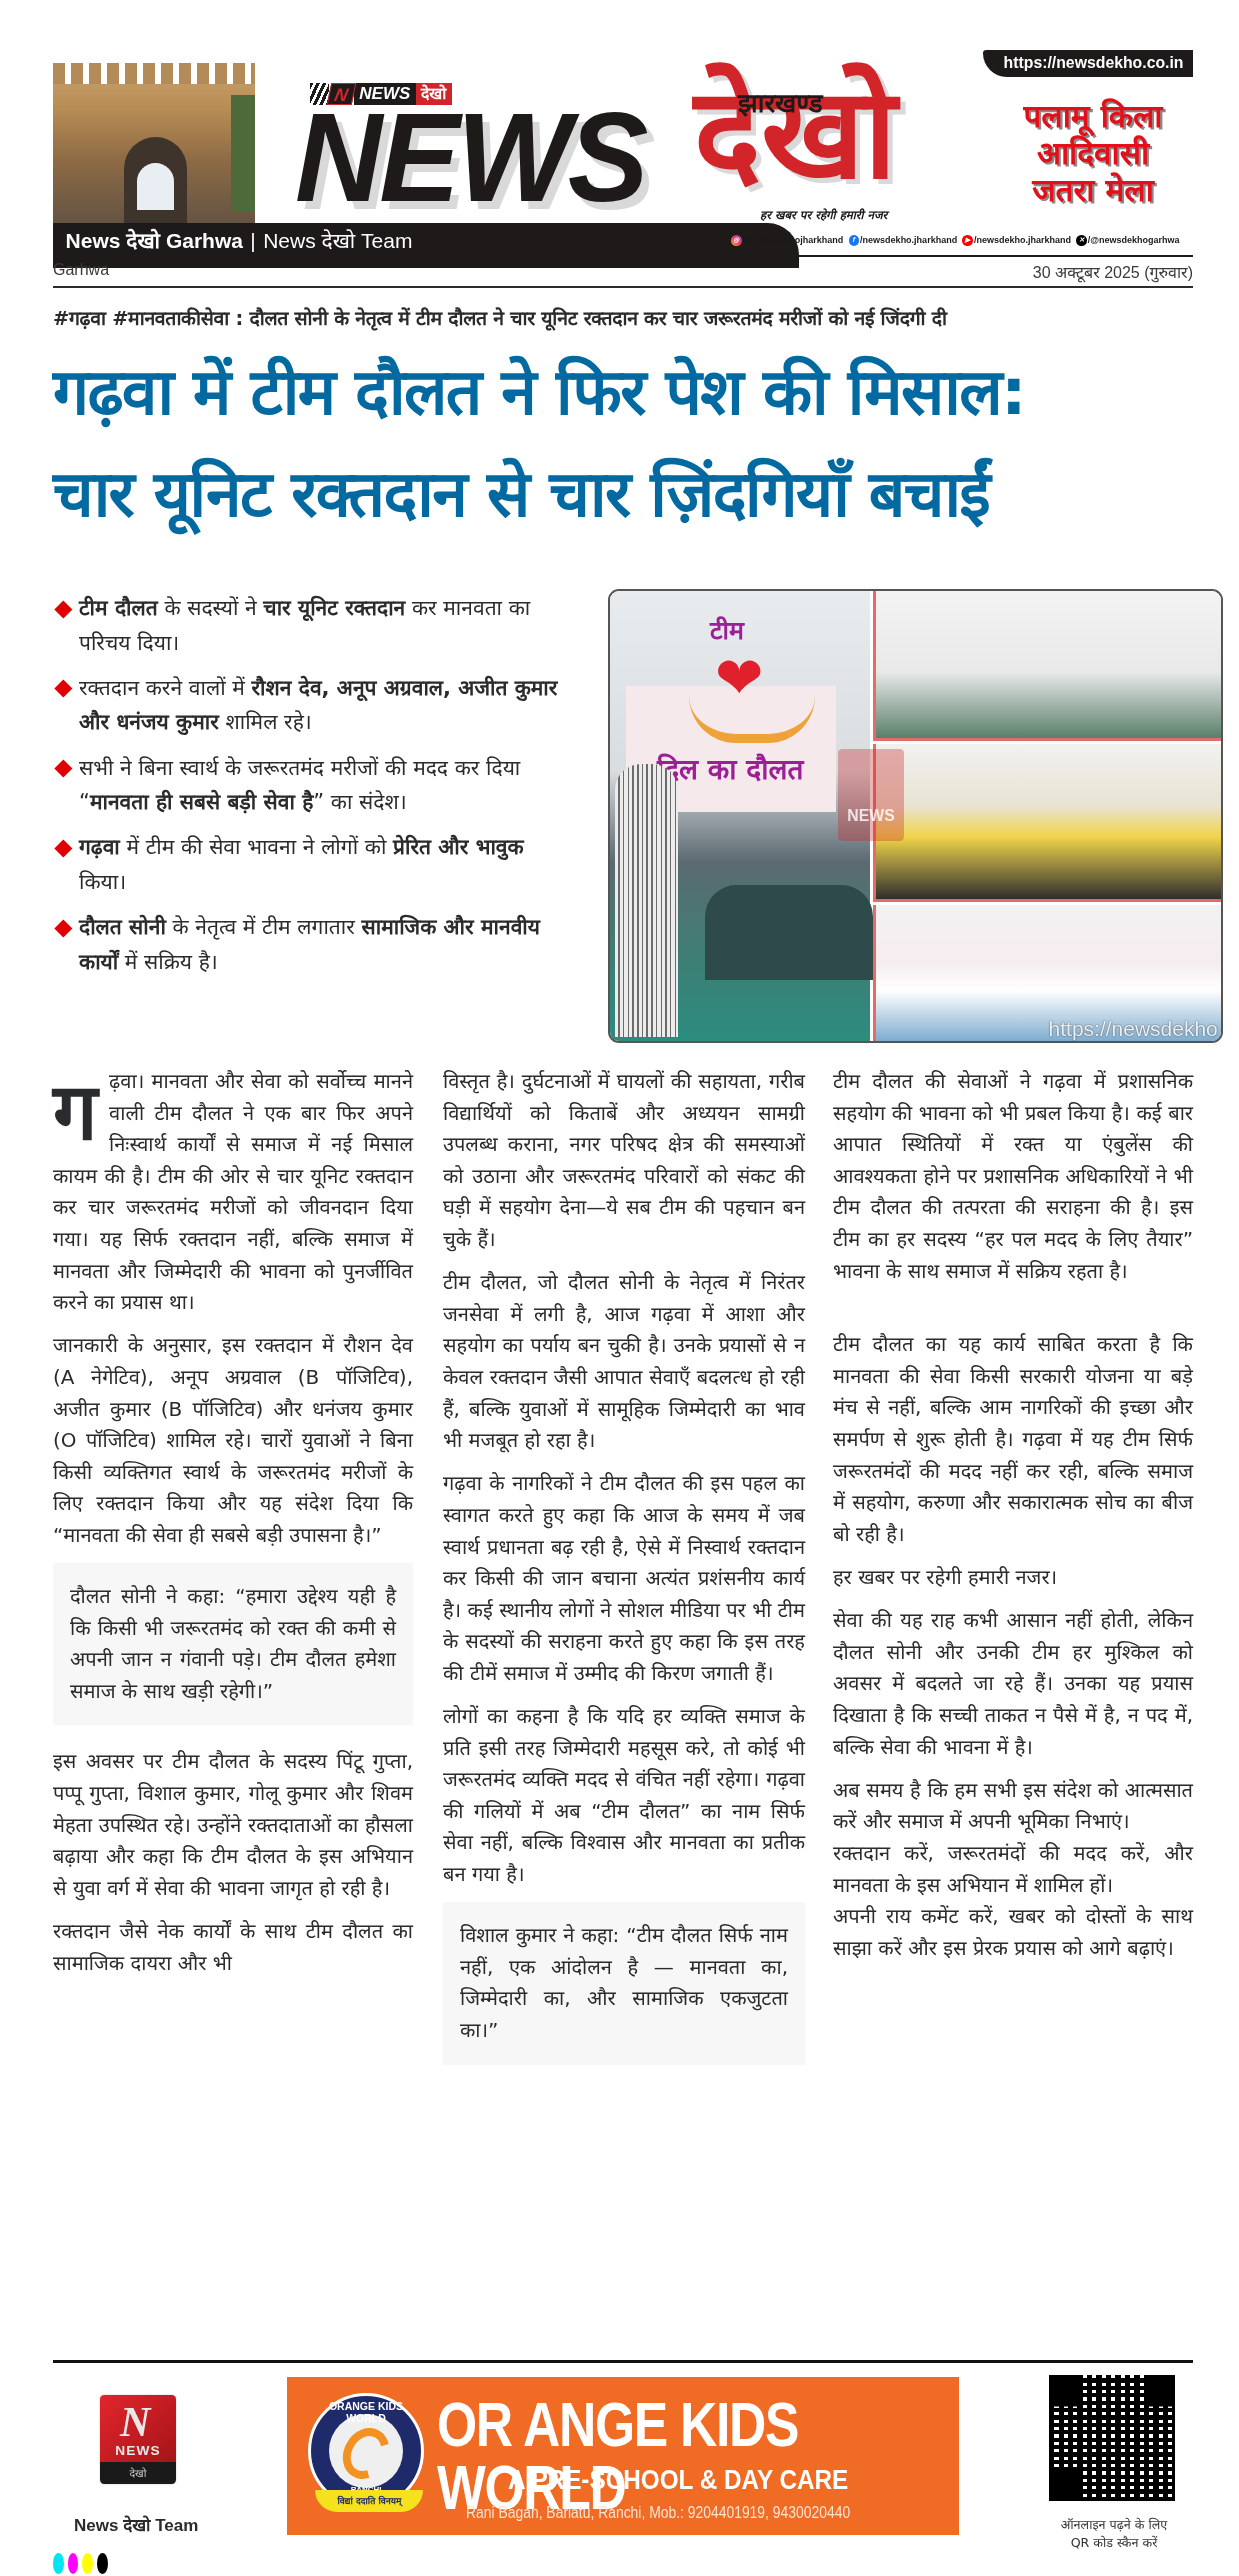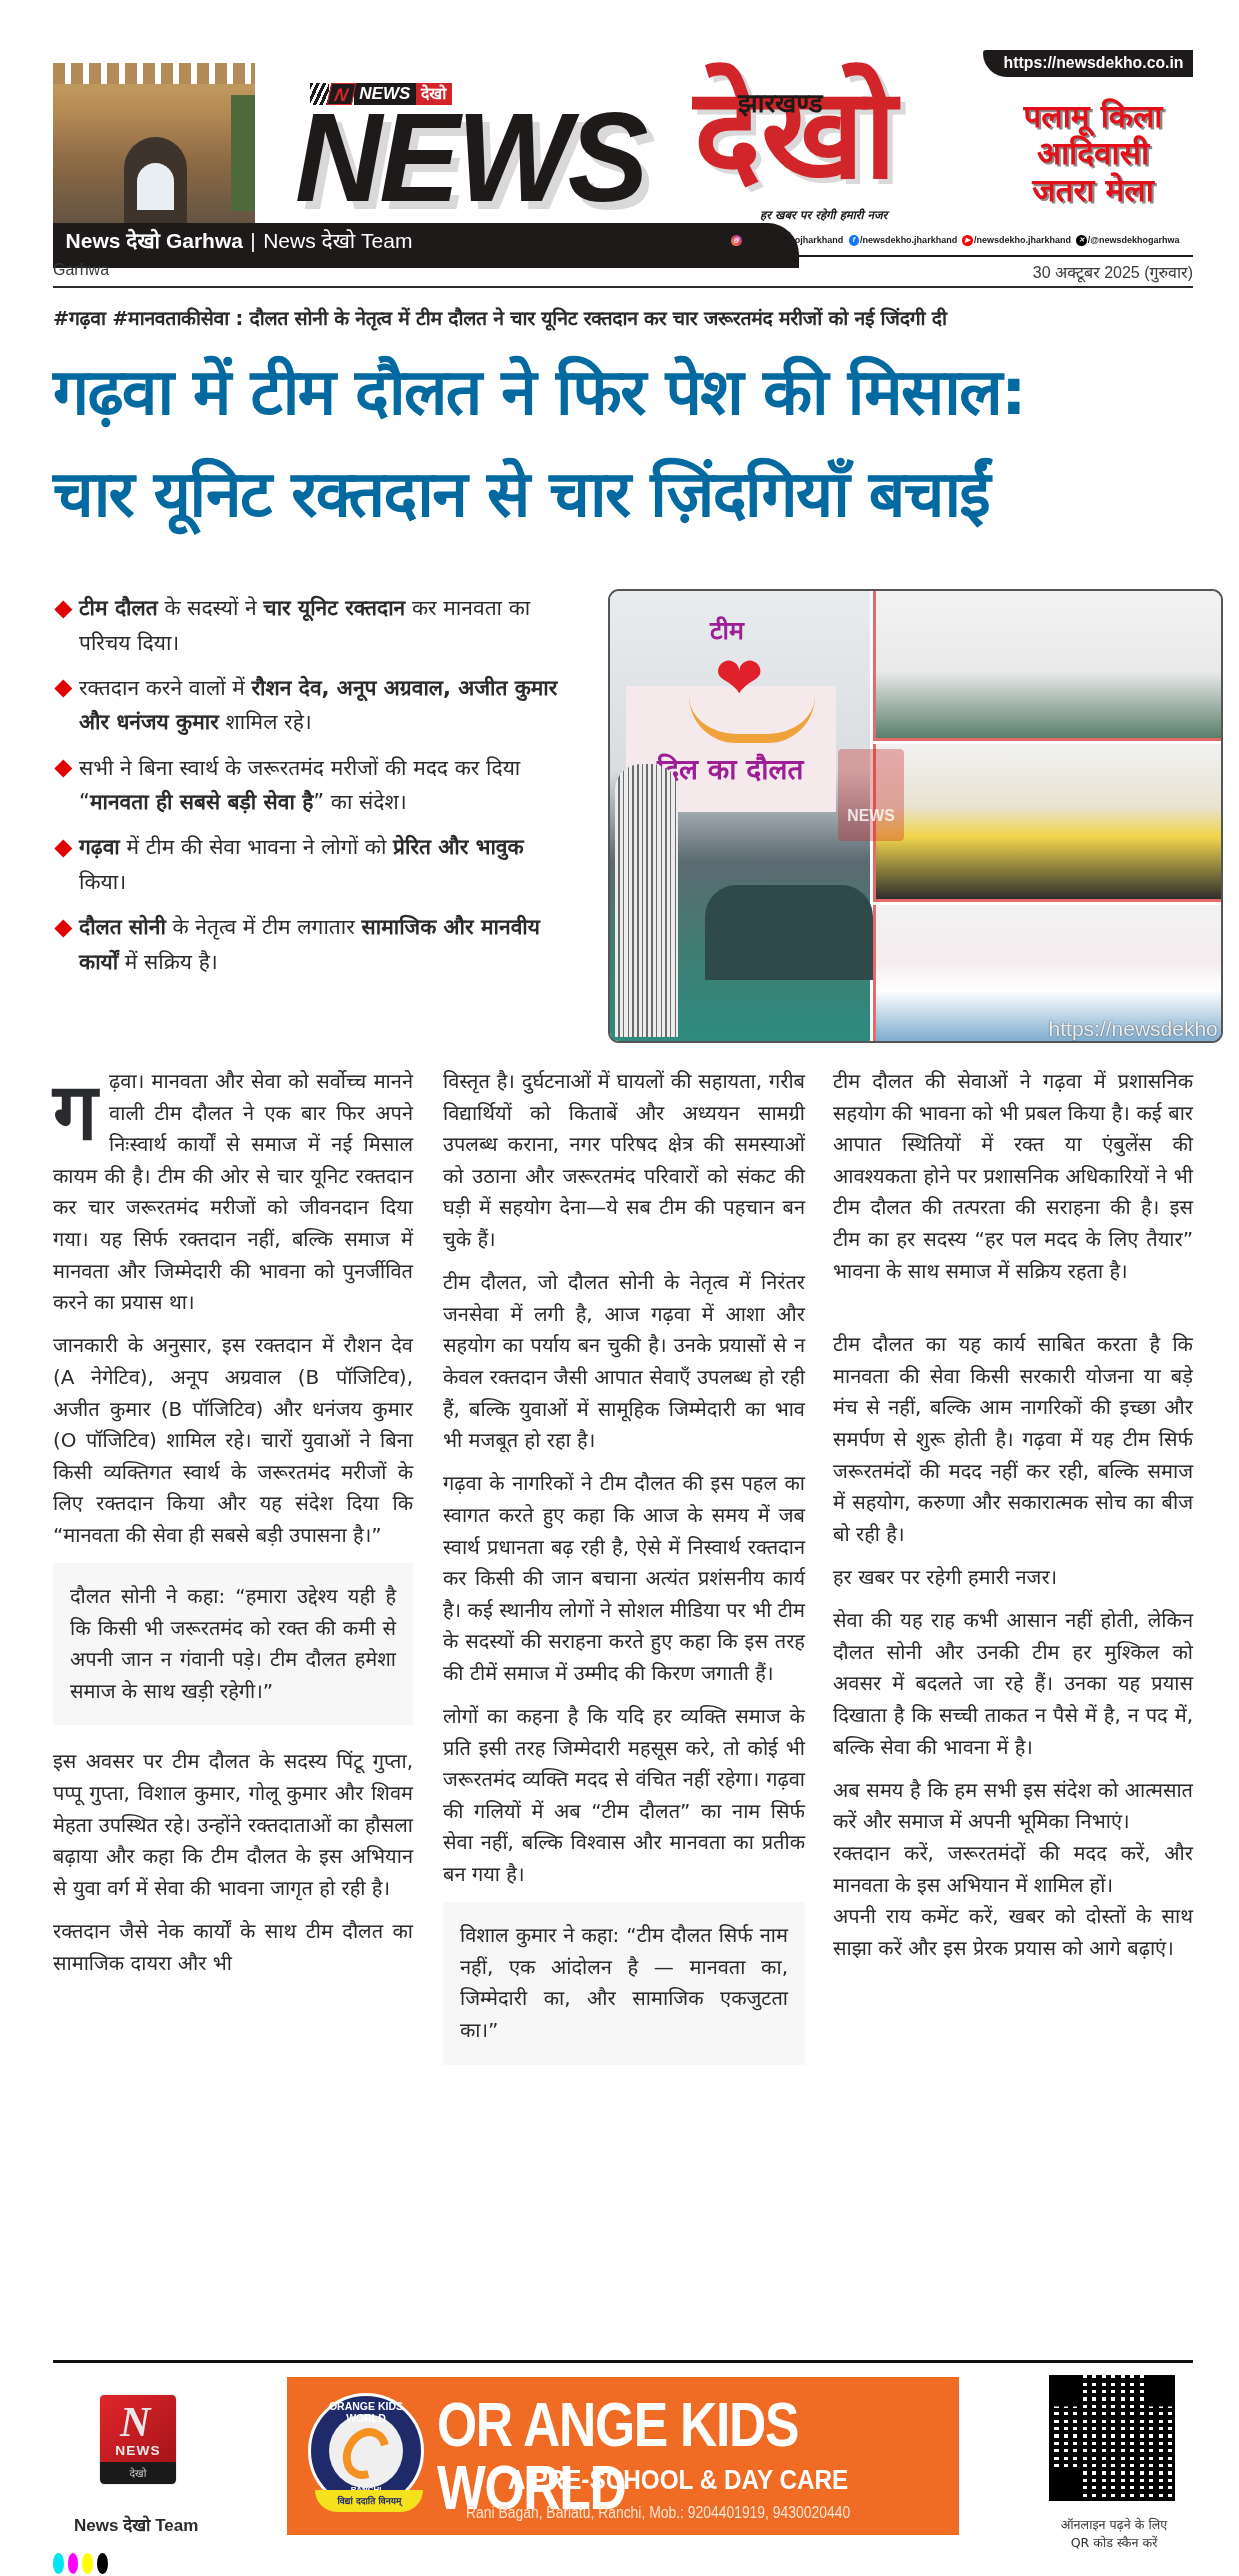--- a/index.html
+++ b/index.html
@@ -222,21 +222,21 @@
 <div class="col col1">
   <p><span class="dropcap">ग</span><span>ढ़वा। मानवता और सेवा को सर्वोच्च मानने वाली टीम दौलत ने एक बार फिर अपने निःस्वार्थ कार्यों से समाज में नई मिसाल कायम की है। टीम की ओर से चार यूनिट रक्तदान कर चार जरूरतमंद मरीजों को जीवनदान दिया गया। यह सिर्फ रक्तदान नहीं, बल्कि समाज में मानवता और जिम्मेदारी की भावना को पुनर्जीवित करने का प्रयास था।</span></p>
   <p>जानकारी के अनुसार, इस रक्तदान में रौशन देव (A नेगेटिव), अनूप अग्रवाल (B पॉजिटिव), अजीत कुमार (B पॉजिटिव) और धनंजय कुमार (O पॉजिटिव) शामिल रहे। चारों युवाओं ने बिना किसी व्यक्तिगत स्वार्थ के जरूरतमंद मरीजों के लिए रक्तदान किया और यह संदेश दिया कि “मानवता की सेवा ही सबसे बड़ी उपासना है।”</p>
   <blockquote class="quote">दौलत सोनी ने कहा: “हमारा उद्देश्य यही है कि किसी भी जरूरतमंद को रक्त की कमी से अपनी जान न गंवानी पड़े। टीम दौलत हमेशा समाज के साथ खड़ी रहेगी।”</blockquote>
   <p>इस अवसर पर टीम दौलत के सदस्य पिंटू गुप्ता, पप्पू गुप्ता, विशाल कुमार, गोलू कुमार और शिवम मेहता उपस्थित रहे। उन्होंने रक्तदाताओं का हौसला बढ़ाया और कहा कि टीम दौलत के इस अभियान से युवा वर्ग में सेवा की भावना जागृत हो रही है।</p>
   <p>रक्तदान जैसे नेक कार्यों के साथ टीम दौलत का सामाजिक दायरा और भी</p>
 </div>
 
 <div class="col col2">
   <p>विस्तृत है। दुर्घटनाओं में घायलों की सहायता, गरीब विद्यार्थियों को किताबें और अध्ययन सामग्री उपलब्ध कराना, नगर परिषद क्षेत्र की समस्याओं को उठाना और जरूरतमंद परिवारों को संकट की घड़ी में सहयोग देना—ये सब टीम की पहचान बन चुके हैं।</p>
-  <p>टीम दौलत, जो दौलत सोनी के नेतृत्व में निरंतर जनसेवा में लगी है, आज गढ़वा में आशा और सहयोग का पर्याय बन चुकी है। उनके प्रयासों से न केवल रक्तदान जैसी आपात सेवाएँ उपलब्ध हो रही हैं, बल्कि युवाओं में सामूहिक जिम्मेदारी का भाव भी मजबूत हो रहा है।</p>
+  <p>टीम दौलत, जो दौलत सोनी के नेतृत्व में निरंतर जनसेवा में लगी है, आज गढ़वा में आशा और सहयोग का पर्याय बन चुकी है। उनके प्रयासों से न केवल रक्तदान जैसी आपात सेवाएँ बदलत्ध हो रही हैं, बल्कि युवाओं में सामूहिक जिम्मेदारी का भाव भी मजबूत हो रहा है।</p>
   <p>गढ़वा के नागरिकों ने टीम दौलत की इस पहल का स्वागत करते हुए कहा कि आज के समय में जब स्वार्थ प्रधानता बढ़ रही है, ऐसे में निस्वार्थ रक्तदान कर किसी की जान बचाना अत्यंत प्रशंसनीय कार्य है। कई स्थानीय लोगों ने सोशल मीडिया पर भी टीम के सदस्यों की सराहना करते हुए कहा कि इस तरह की टीमें समाज में उम्मीद की किरण जगाती हैं।</p>
   <p>लोगों का कहना है कि यदि हर व्यक्ति समाज के प्रति इसी तरह जिम्मेदारी महसूस करे, तो कोई भी जरूरतमंद व्यक्ति मदद से वंचित नहीं रहेगा। गढ़वा की गलियों में अब “टीम दौलत” का नाम सिर्फ सेवा नहीं, बल्कि विश्वास और मानवता का प्रतीक बन गया है।</p>
   <blockquote class="quote">विशाल कुमार ने कहा: “टीम दौलत सिर्फ नाम नहीं, एक आंदोलन है — मानवता का, जिम्मेदारी का, और सामाजिक एकजुटता का।”</blockquote>
 </div>
 
 <div class="col col3">
   <p>टीम दौलत की सेवाओं ने गढ़वा में प्रशासनिक सहयोग की भावना को भी प्रबल किया है। कई बार आपात स्थितियों में रक्त या एंबुलेंस की आवश्यकता होने पर प्रशासनिक अधिकारियों ने भी टीम दौलत की तत्परता की सराहना की है। इस टीम का हर सदस्य “हर पल मदद के लिए तैयार” भावना के साथ समाज में सक्रिय रहता है।</p>
   <div class="gap"></div>
   <p>टीम दौलत का यह कार्य साबित करता है कि मानवता की सेवा किसी सरकारी योजना या बड़े मंच से नहीं, बल्कि आम नागरिकों की इच्छा और समर्पण से शुरू होती है। गढ़वा में यह टीम सिर्फ जरूरतमंदों की मदद नहीं कर रही, बल्कि समाज में सहयोग, करुणा और सकारात्मक सोच का बीज बो रही है।</p>
   <p>हर खबर पर रहेगी हमारी नजर।</p>

